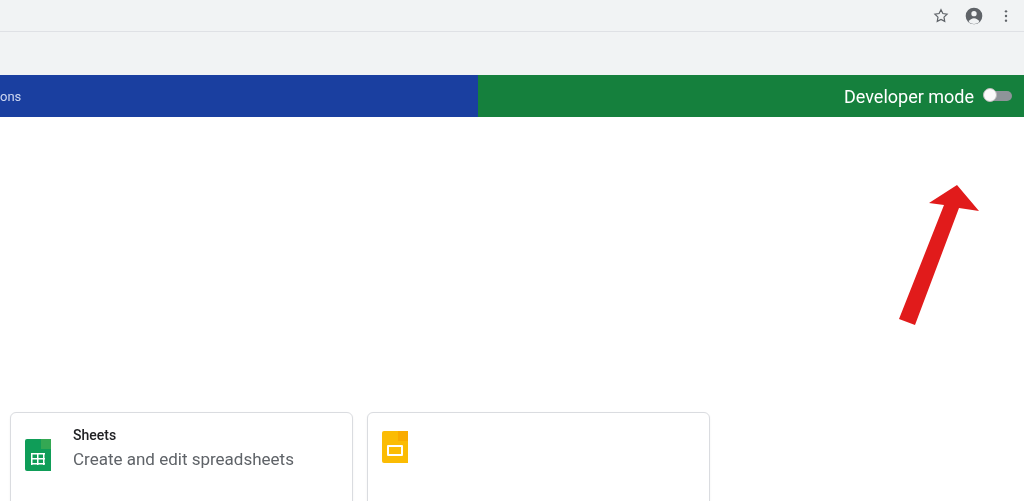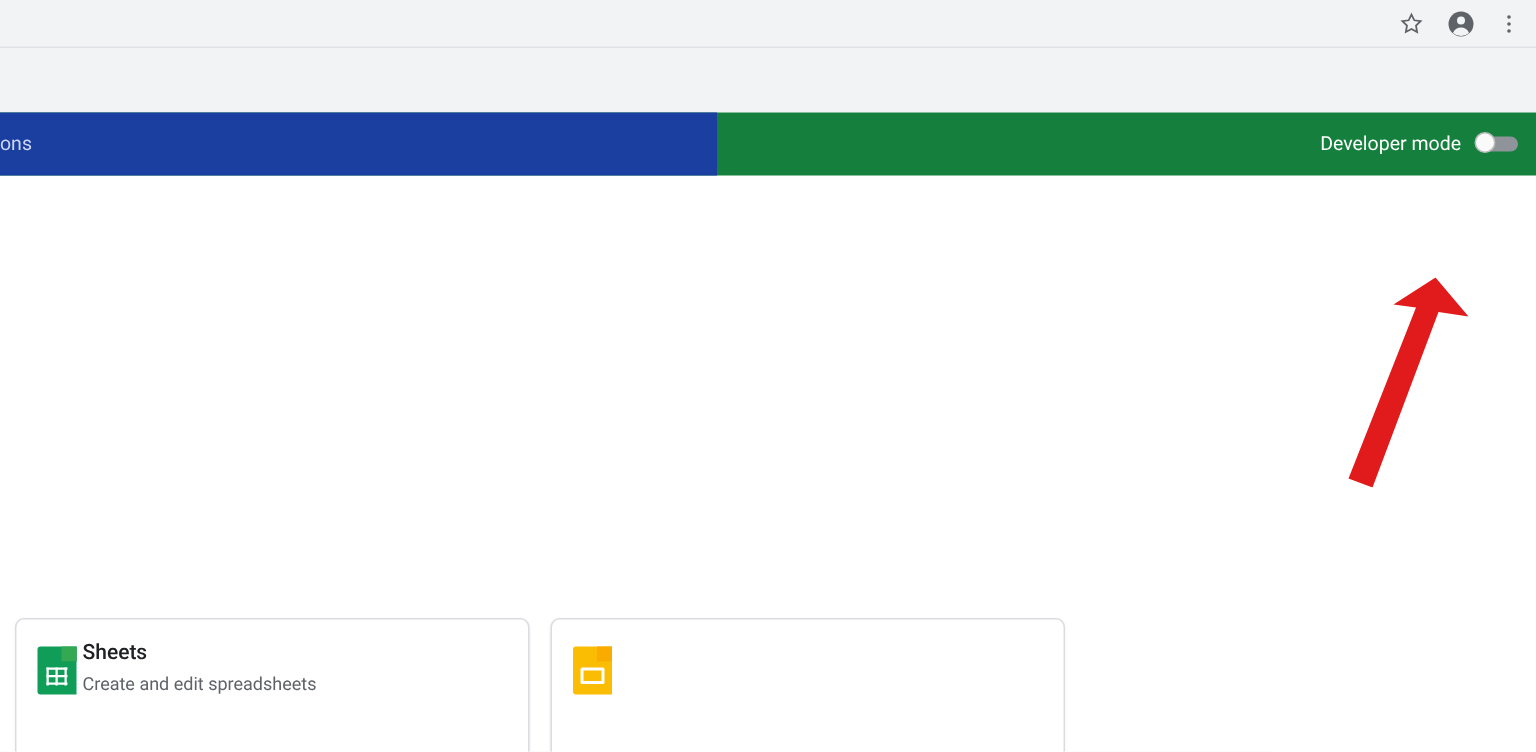--- a/index.html
+++ b/index.html
@@ -46,21 +46,21 @@
       color:#cfd8f1;
       font-size:13px;
     }
     .search-segment span { margin-left:0; }
     .dev-mode {
       margin-left:auto;
       margin-right:12px;
       display:flex;
       align-items:center;
       gap:10px;
-      font-size:13px;
+      font-size:18px;
     }
     .toggle {
       width:28px; height:10px; background:#8e9499; border-radius:6px; position:relative; cursor:pointer;
     }
     .toggle-knob {
       width:14px; height:14px; background:#fafafa; border:1px solid #bbb; border-radius:50%;
       position:absolute; top:-3px; left:-1px;
     }
 
     .cards {
@@ -73,21 +73,21 @@
     .card {
       width:343px;
       height:140px;
       background:#fff;
       border:1px solid #dadce0;
       border-radius:6px;
       padding:14px 14px 10px 14px;
       position:relative;
       box-shadow: 0 1px 2px rgba(60,64,67,.08);
     }
-    .card-head { display:flex; align-items:flex-start; }
+    .card-head { display:flex; gap:18px; align-items:flex-end; }
     .app-icon { width:30px; height:30px; margin-top:4px; }
     .sheets-icon {
       width:26px; height:32px;
       background:#0f9d58;
       position:relative;
       border-radius:2px 0 0 2px;
     }
     .sheets-icon:before{
       content:""; position:absolute; right:-0px; top:0; width:0; height:0;
       border-style:solid; border-width:0 0 10px 10px; border-color:transparent transparent #0b8043 transparent;
@@ -110,21 +110,21 @@
       background:#fbbc04;
       position:relative;
       border-radius:2px 0 0 2px;
     }
     .slides-fold{ position:absolute; top:0; right:0; width:10px; height:10px; background:#f9ab00; }
     .slides-rect{
       position:absolute; left:5px; top:14px; width:16px; height:11px; border:2px solid #fff; border-radius:1px;
     }
 
     .card-title { font-size:14px; color:#202124; font-weight:500; }
-    .card-desc { font-size:12px; color:#5f6368; margin-top:6px; }
+    .card-desc { font-size:17px; color:#5f6368; margin-top:6px; }
 
     .arrow {
       position:absolute;
       top:110px;
       right:45px;
       pointer-events:none;
     }
   </style>
 </head>
 <body>

